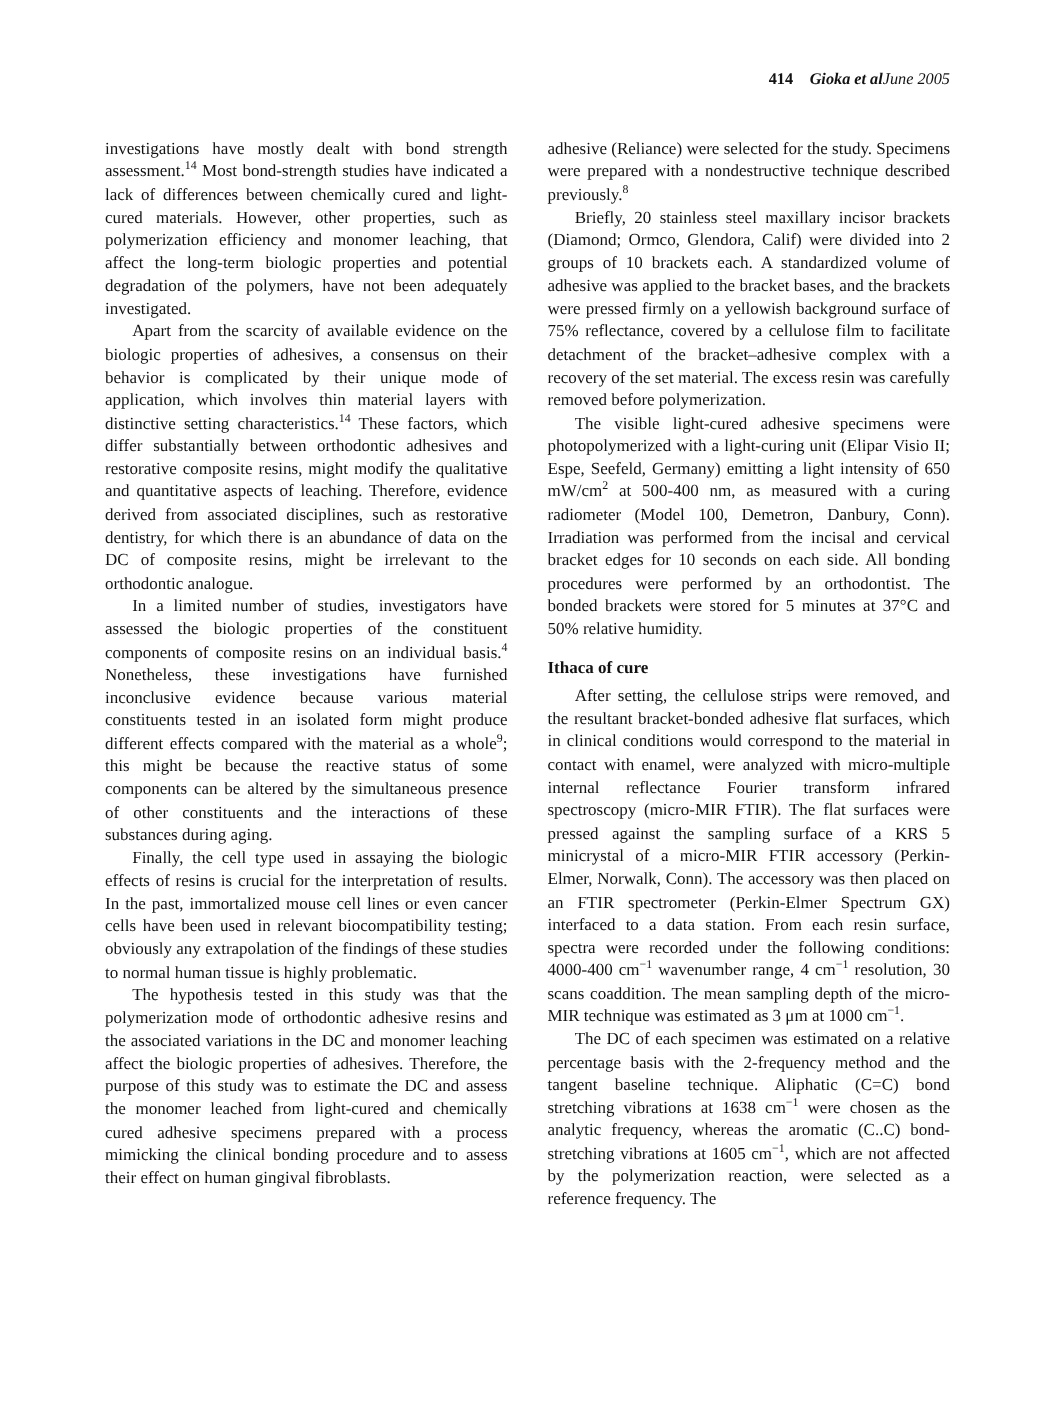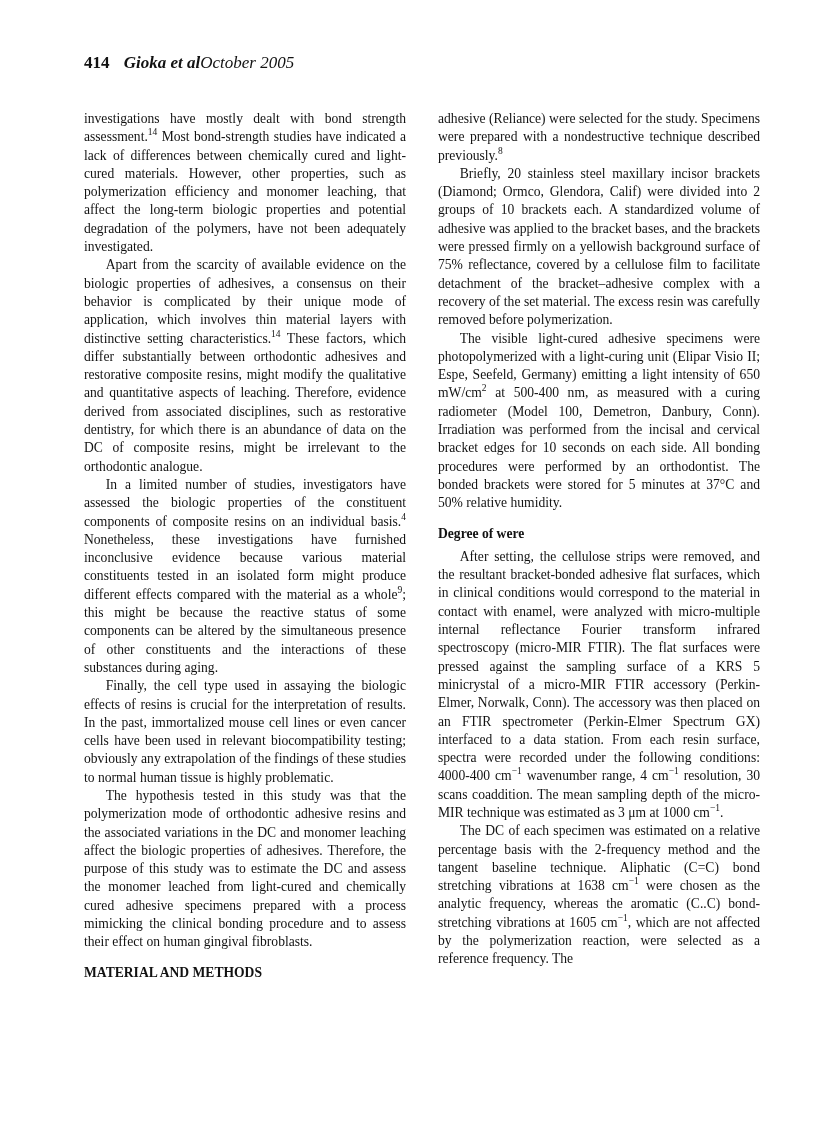--- a/index.html
+++ b/index.html
@@ -14,23 +14,23 @@
     margin: 0 auto;
     background: #ffffff;
     color: #121212;
     font-family: "Liberation Serif", "DejaVu Serif", serif;
     overflow: hidden;
     box-sizing: border-box;
     padding: 55px 78px 0 84px;
   }
   header.running-head {
     display: flex;
-    justify-content: flex-start;
+    justify-content: flex-end;
     align-items: flex-start;
-    font-size: 17px;
+    font-size: 13px;
     line-height: 15px;
     margin-bottom: 40px;
   }
   .head-left { white-space: nowrap; }
   .head-left .page-num {
     font-weight: bold;
     margin-right: 10px;
   }
   .head-left .authors {
     font-weight: bold;
@@ -90,36 +90,35 @@
 <body>
 
 <div class="page">
 
   <header class="running-head">
     <div class="head-left">
       <span class="page-num">414</span>
       <span class="authors">Gioka et al</span>
     </div>
     <div class="head-right">
-      <div class="issue">October 2005</div>
+      <div class="issue">June 2005</div>
     </div>
   </header>
 
   <main class="columns">
     <div class="column">
         <p class="noindent">investigations have mostly dealt with bond strength assessment.<sup>14</sup> Most bond-strength studies have indicated a lack of differences between chemically cured and light-cured materials. However, other properties, such as polymerization efficiency and monomer leaching, that affect the long-term biologic properties and potential degradation of the polymers, have not been adequately investigated.</p>
         <p>Apart from the scarcity of available evidence on the biologic properties of adhesives, a consensus on their behavior is complicated by their unique mode of application, which involves thin material layers with distinctive setting characteristics.<sup>14</sup> These factors, which differ substantially between orthodontic adhesives and restorative composite resins, might modify the qualitative and quantitative aspects of leaching. Therefore, evidence derived from associated disciplines, such as restorative dentistry, for which there is an abundance of data on the DC of composite resins, might be irrelevant to the orthodontic analogue.</p>
         <p>In a limited number of studies, investigators have assessed the biologic properties of the constituent components of composite resins on an individual basis.<sup>4</sup> Nonetheless, these investigations have furnished inconclusive evidence because various material constituents tested in an isolated form might produce different effects compared with the material as a whole<sup>9</sup>; this might be because the reactive status of some components can be altered by the simultaneous presence of other constituents and the interactions of these substances during aging.</p>
         <p>Finally, the cell type used in assaying the biologic effects of resins is crucial for the interpretation of results. In the past, immortalized mouse cell lines or even cancer cells have been used in relevant biocompatibility testing; obviously any extrapolation of the findings of these studies to normal human tissue is highly problematic.</p>
         <p>The hypothesis tested in this study was that the polymerization mode of orthodontic adhesive resins and the associated variations in the DC and monomer leaching affect the biologic properties of adhesives. Therefore, the purpose of this study was to estimate the DC and assess the monomer leached from light-cured and chemically cured adhesive specimens prepared with a process mimicking the clinical bonding procedure and to assess their effect on human gingival fibroblasts.</p>
-        <h2>MATERIAL AND METHODS</h2>
       </div>
     <div class="column">
         <p class="noindent">adhesive (Reliance) were selected for the study. Specimens were prepared with a nondestructive technique described previously.<sup>8</sup></p>
         <p>Briefly, 20 stainless steel maxillary incisor brackets (Diamond; Ormco, Glendora, Calif) were divided into 2 groups of 10 brackets each. A standardized volume of adhesive was applied to the bracket bases, and the brackets were pressed firmly on a yellowish background surface of 75% reflectance, covered by a cellulose film to facilitate detachment of the bracket–adhesive complex with a recovery of the set material. The excess resin was carefully removed before polymerization.</p>
         <p>The visible light-cured adhesive specimens were photopolymerized with a light-curing unit (Elipar Visio II; Espe, Seefeld, Germany) emitting a light intensity of 650 mW/cm<sup>2</sup> at 500-400 nm, as measured with a curing radiometer (Model 100, Demetron, Danbury, Conn). Irradiation was performed from the incisal and cervical bracket edges for 10 seconds on each side. All bonding procedures were performed by an orthodontist. The bonded brackets were stored for 5 minutes at 37°C and 50% relative humidity.</p>
-        <h3>Degree of were</h3>
+        <h3>Ithaca of cure</h3>
         <p>After setting, the cellulose strips were removed, and the resultant bracket-bonded adhesive flat surfaces, which in clinical conditions would correspond to the material in contact with enamel, were analyzed with micro-multiple internal reflectance Fourier transform infrared spectroscopy (micro-MIR FTIR). The flat surfaces were pressed against the sampling surface of a KRS 5 minicrystal of a micro-MIR FTIR accessory (Perkin-Elmer, Norwalk, Conn). The accessory was then placed on an FTIR spectrometer (Perkin-Elmer Spectrum GX) interfaced to a data station. From each resin surface, spectra were recorded under the following conditions: 4000-400 cm<sup>−1</sup> wavenumber range, 4 cm<sup>−1</sup> resolution, 30 scans coaddition. The mean sampling depth of the micro-MIR technique was estimated as 3 μm at 1000 cm<sup>−1</sup>.</p>
         <p>The DC of each specimen was estimated on a relative percentage basis with the 2-frequency method and the tangent baseline technique. Aliphatic (C=C) bond stretching vibrations at 1638 cm<sup>−1</sup> were chosen as the analytic frequency, whereas the aromatic (C..C) bond-stretching vibrations at 1605 cm<sup>−1</sup>, which are not affected by the polymerization reaction, were selected as a reference frequency. The</p>
       </div>
   </main>
 
 </div>
 
 </body></html>

